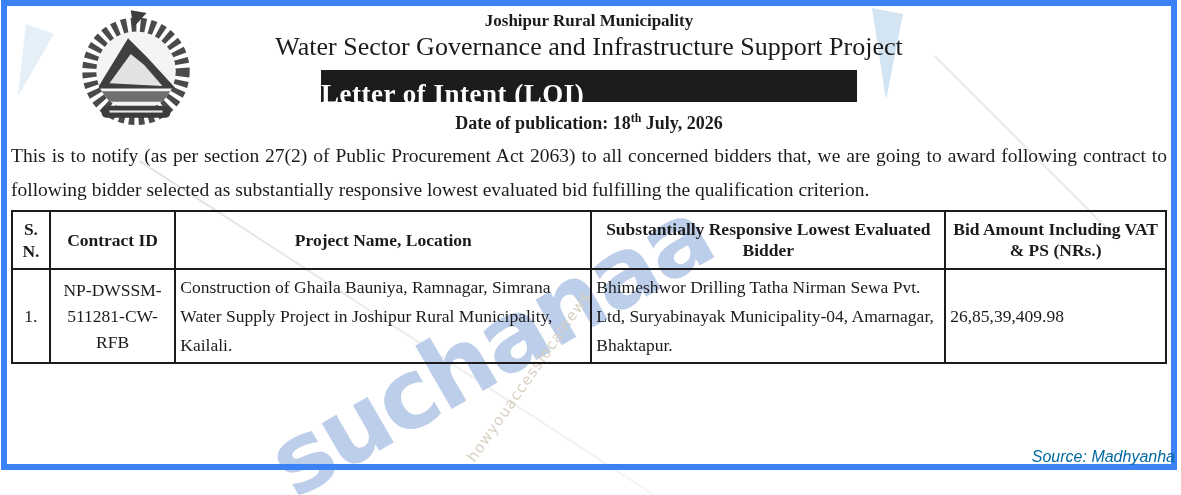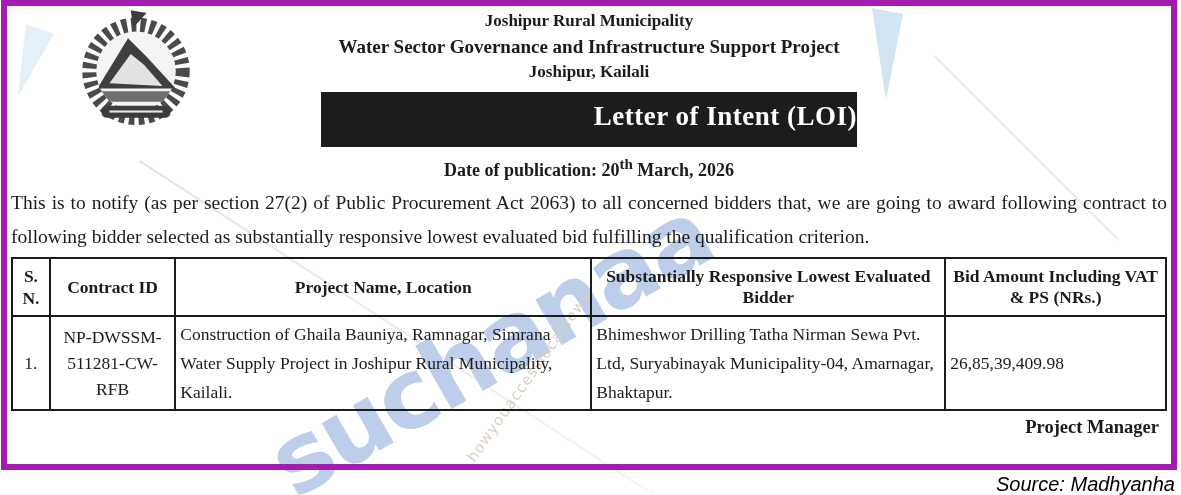--- a/index.html
+++ b/index.html
@@ -35,66 +35,66 @@
   }
   .wm-line2 {
     position: absolute; left: 935px; top: 55px; width: 260px; height: 2px;
     background: rgba(170,170,170,.25);
     transform: rotate(45deg); transform-origin: 0 0;
   }
 
   
   .doc {
     position: absolute; left: 1px; top: 0; width: 1176px; height: 470px;
-    border: 6px solid #a21caf; z-index: 1; background: transparent;
+    border: 6px solid #3b82f6; z-index: 1; background: transparent;
   }
   .doc-inner { padding: 0 4px; position: relative; }
 
   
   .masthead { text-align: center; position: relative; }
   .logo-box { position: absolute; left: 50px; top: 3px; width: 150px; height: 122px; }
   .h-line1 { font-size: 17px; font-weight: bold; line-height: 20px; padding-top: 5px; }
-  .h-line2 { font-size: 19px; font-weight: bold; line-height: 26px; margin-top: 3px; }
+  .h-line2 { font-size: 26px; font-weight: normal; line-height: 26px; margin-top: 3px; }
   .h-line3 { font-size: 26px; font-weight: bold; line-height: 32px; margin-top: 3px; }
   .h-line4 { font-size: 17px; font-weight: bold; line-height: 21px; margin-top: 1px; }
 
   
   .banner {
-    width: 536px; height: 55px; margin: 10px auto 0 auto;
+    width: 536px; height: 32px; margin: 10px auto 0 auto;
     background: #1c1c1c; color: #ffffff;
-    font-size: 27px; font-weight: bold; line-height: 48px; text-align: right;
+    font-size: 27px; font-weight: bold; line-height: 48px; text-align: left;
     letter-spacing: .5px;
   }
 
   
   .pub-date { text-align: center; font-size: 18px; font-weight: bold; margin-top: 9px; }
-  .pub-date sup { font-size: 15px; }
+  .pub-date sup { font-size: 12px; }
 
   
   .notice { font-size: 19.5px; line-height: 34px; margin-top: 5px; text-align: justify; }
 
   
   table.loi { border-collapse: collapse; width: 100%; margin-top: 3px; }
   table.loi th, table.loi td { border: 2px solid #1b1b1b; padding: 2px 4px; }
   table.loi th { font-size: 17.5px; font-weight: bold; text-align: center; height: 58px; }
   table.loi td { font-size: 17.5px; height: 94px; vertical-align: middle; }
   th.th-sn { text-align: left; padding-left: 5px; line-height: 22px; }
   td.td-sn { text-align: center; }
   td.td-cid { text-align: center; line-height: 26px; }
   td.td-proj, td.td-bidder { text-align: left; padding-left: 10px; line-height: 29px; }
   td.td-amt { font-size: 18.5px; }
 
   
   .pm-row { text-align: right; font-size: 18.5px; font-weight: bold; padding: 6px 8px 0 0; }
 
   
   .source {
-    position: absolute; right: 6px; top: 473px; z-index: 1;
+    position: absolute; right: 6px; top: 448px; z-index: 1;
     font-family: "Liberation Sans", "DejaVu Sans", sans-serif;
-    font-style: italic; font-size: 20px; color: #000000;
+    font-style: italic; font-size: 16px; color: #0369a1;
   }
 </style>
 </head>
 <body>
 
 <div class="wm-layer">
   <div class="wm-line1"></div>
   <div class="wm-line2"></div>
   <svg class="wm-svg" width="1181" height="495">
     <polygon points="872,8 903,14 886,100" fill="#d3e4f3"></polygon>
@@ -119,26 +119,25 @@
           <polygon points="22,58 44,22 58,36 80,60 22,60" fill="#3f3f3f"></polygon>
           <polygon points="30,56 46,34 56,42 70,58" fill="#ffffff" opacity="0.85"></polygon>
           <polygon points="24,62 76,62 70,70 30,70" fill="#6f6f6f"></polygon>
 
           <rect x="24" y="73" width="52" height="9" rx="4" fill="#3c3c3c"></rect>
           <rect x="30" y="76.5" width="40" height="1.6" fill="#e8e8e8"></rect>
         </svg>
       </div>
       <div class="h-line1">Joshipur Rural Municipality</div>
       <div class="h-line2">Water Sector Governance and Infrastructure Support Project</div>
-      <div class="h-line4">Joshipur, Kailali</div>
     </div>
 
     <div class="banner">Letter of Intent (LOI)</div>
 
-    <div class="pub-date"><span>Date of publication: 20</span><sup>th</sup><span> March, 2026</span></div>
+    <div class="pub-date"><span>Date of publication: 18</span><sup>th</sup><span> July, 2026</span></div>
 
     <div class="notice">This is to notify (as per section 27(2) of Public Procurement Act 2063) to all concerned bidders that, we are going to award following contract to following bidder selected as substantially responsive lowest evaluated bid fulfilling the qualification criterion.</div>
 
     <table class="loi">
       <colgroup>
         <col style="width:38px">
           <col style="width:126px">
           <col style="width:420px">
           <col style="width:357px">
           <col style="width:222px">
@@ -156,18 +155,17 @@
         <tr>
           <td class="td-sn">1.</td>
           <td class="td-cid">NP-DWSSM-511281-CW-RFB</td>
           <td class="td-proj">Construction of Ghaila Bauniya, Ramnagar, Simrana Water Supply Project in Joshipur Rural Municipality, Kailali.</td>
           <td class="td-bidder">Bhimeshwor Drilling Tatha Nirman Sewa Pvt. Ltd, Suryabinayak Municipality-04, Amarnagar, Bhaktapur.</td>
           <td class="td-amt">26,85,39,409.98</td>
         </tr>
       </tbody>
     </table>
 
-    <div class="pm-row">Project Manager</div>
 
   </div>
 </div>
 
 <div class="source">Source: Madhyanha</div>
 
 </body></html>

